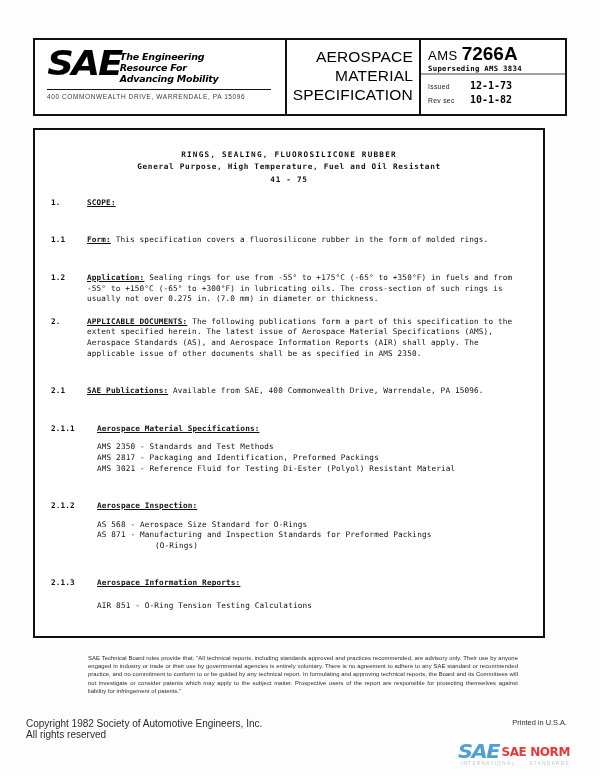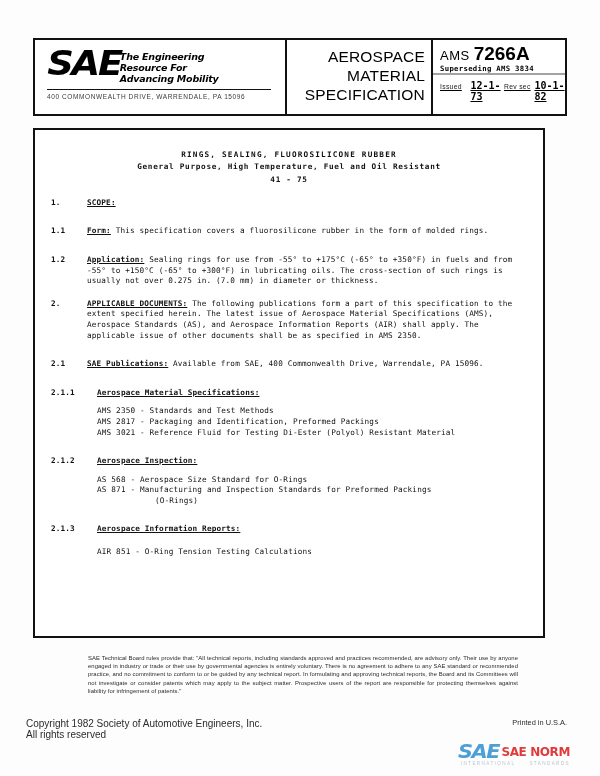--- a/index.html
+++ b/index.html
@@ -55,21 +55,21 @@
   }
   .addr{
     font-family:"Liberation Sans", sans-serif;
     font-size:6.5px;
     letter-spacing:0.6px;
     margin-top:3px;
     color:#3a3a3a;
     padding-left:2px;
   }
   .hdr-mid{
-    width:146px;box-sizing:border-box;
+    width:134px;box-sizing:border-box;
     border-right:2px solid #111;
     text-align:right;
     padding:7px 6px 0 0;
     font-family:"Liberation Sans", sans-serif;
     font-size:15.5px;
     line-height:19px;
     letter-spacing:0.2px;
   }
   .hdr-right{
     flex:1;box-sizing:border-box;
@@ -91,21 +91,21 @@
     margin-left:4px;
   }
   .superseding{
     font-family:"DejaVu Sans Mono", monospace;
     font-weight:bold;
     font-size:7.3px;letter-spacing:0.3px;
     margin-top:-1px;
   }
   .dates{
     padding:5px 0 0 7px;
-    display:flex;flex-direction:row;gap:3px;text-decoration:underline;
+    display:flex;flex-direction:column;gap:3px;
   }
   .drow{display:flex;align-items:baseline;}
   .dlabel{
     width:42px;
     font-family:"Liberation Sans", sans-serif;
     font-size:6.8px;letter-spacing:0.3px;color:#222;
   }
   .dval{
     font-family:"DejaVu Sans Mono", monospace;
     font-weight:bold;font-size:10px;letter-spacing:0px;
@@ -121,21 +121,21 @@
     font-size:7.7px;
     line-height:10.6px;
     letter-spacing:0.15px;
     color:#111;
   }
   .title-block{text-align:center;margin-top:6px;font-weight:bold;}
   .title-block div{margin-bottom:1px;letter-spacing:0.7px;}
   .t1{letter-spacing:1.2px !important;}
   .t3{margin-top:3px !important;}
 
-  .sec{display:flex;margin-top:18px;}
+  .sec{display:flex;margin-top:27px;}
   .sec-num{width:36px;flex:none;font-weight:bold;}
   .sec-num.deep{width:46px;}
   .sec-body{flex:1;}
   .u{text-decoration:underline;font-weight:bold;}
   .indent1{margin-left:46px;}
   .indent2{margin-left:58px;}
   .listline{margin-top:0px;}
   .gap-s{margin-top:8px;}
   .gap-m{margin-top:12px;}
 

